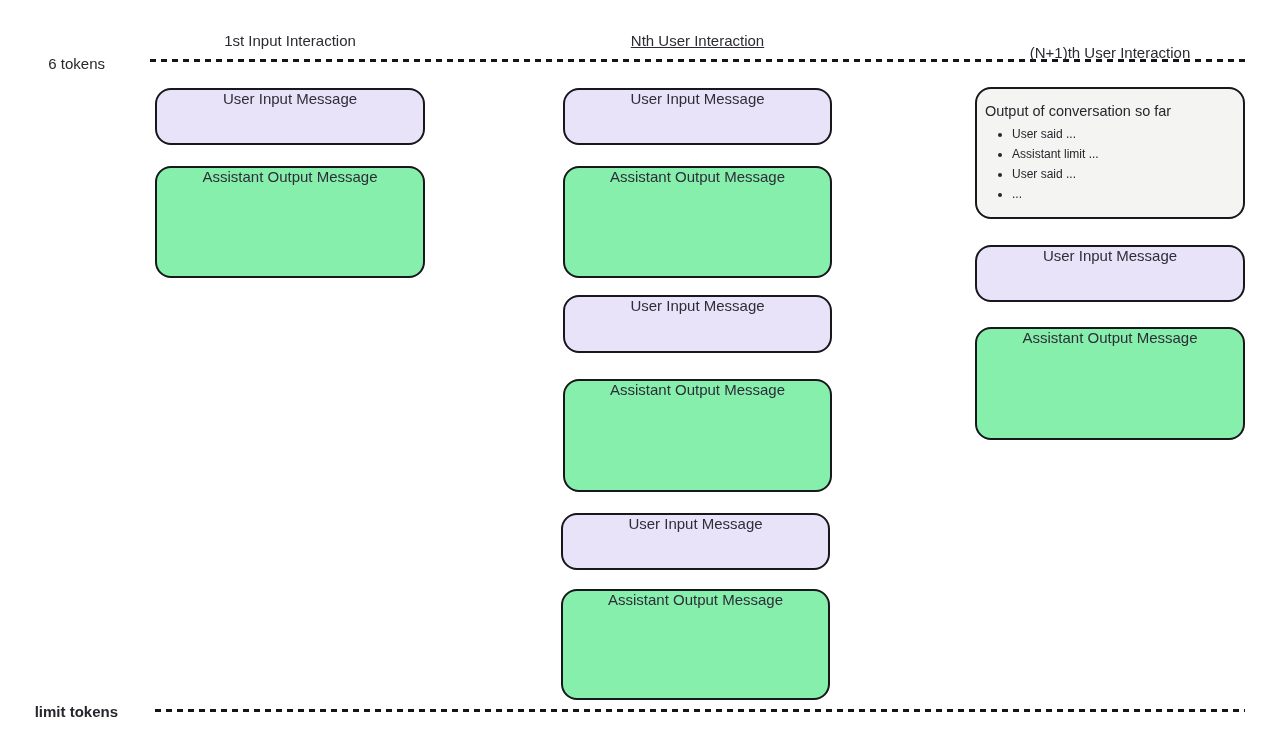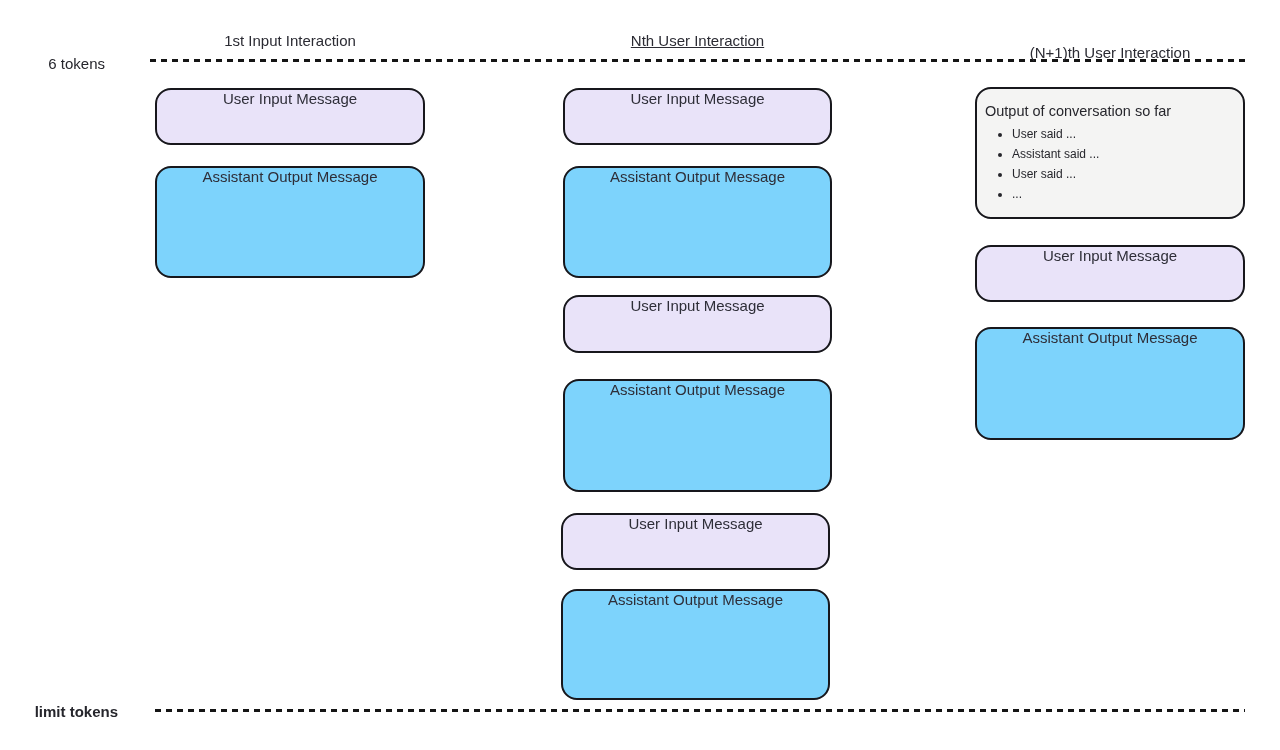--- a/index.html
+++ b/index.html
@@ -43,21 +43,21 @@
     box-sizing: border-box;
     border: 2.5px solid #17171c;
     border-radius: 16px;
     display: flex;
     align-items: flex-start;
     justify-content: center;
     font-size: 15px;
     color: #2e2e38;
   }
   .msg.user { background: #e9e3f9; }
-  .msg.assistant { background: #7dd3fc; }
+  .msg.assistant { background: #86efac; }
   .msg.summary {
     background: #f4f4f3;
     display: block;
     padding: 13px 8px 8px 8px;
     font-size: 14.5px;
     color: #26262c;
   }
   .summary-title {
     font-size: 14.5px;
     line-height: 18px;
@@ -112,21 +112,21 @@
     <span>User Input Message</span>
   </div>
   <div class="msg assistant" style="left:561px; top:589px; width:269px; height:111px;">
     <span>Assistant Output Message</span>
   </div>
 
   <div class="msg summary" style="left:975px; top:87px; width:270px; height:132px;">
     <div class="summary-title">Output of conversation so far</div>
     <ul class="summary-list">
       <li>User said ...</li>
-      <li>Assistant said ...</li>
+      <li>Assistant limit ...</li>
       <li>User said ...</li>
       <li>...</li>
     </ul>
   </div>
   <div class="msg user" style="left:975px; top:245px; width:270px; height:57px;">
     <span>User Input Message</span>
   </div>
   <div class="msg assistant" style="left:975px; top:327px; width:270px; height:113px;">
     <span>Assistant Output Message</span>
   </div>

